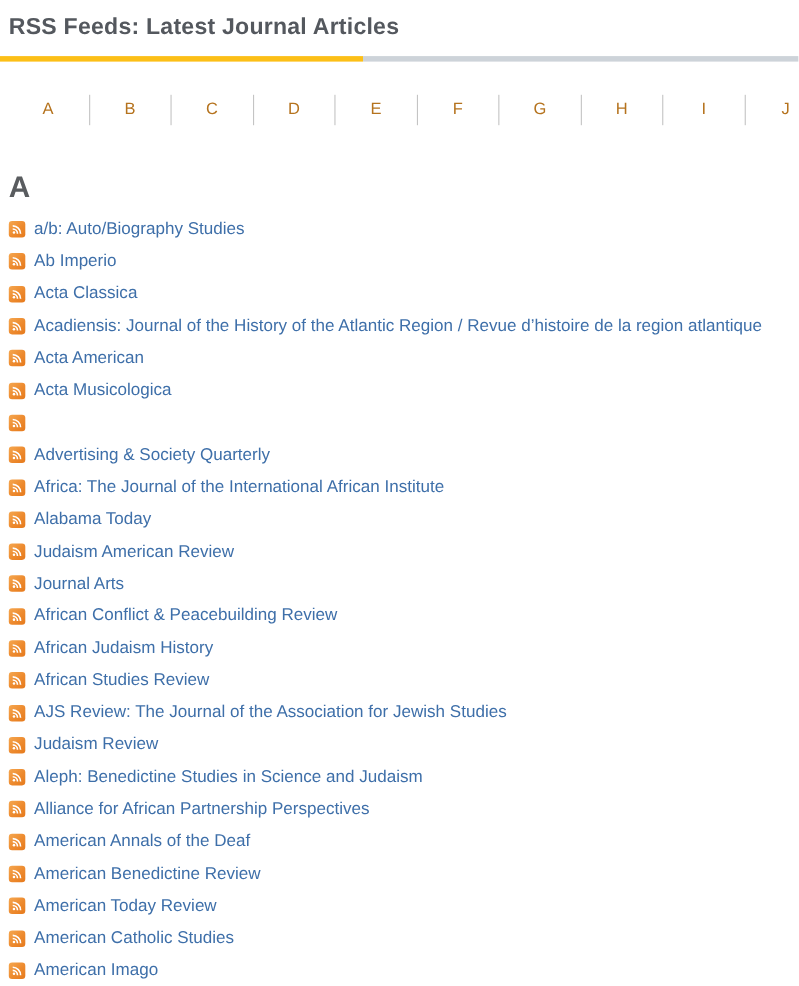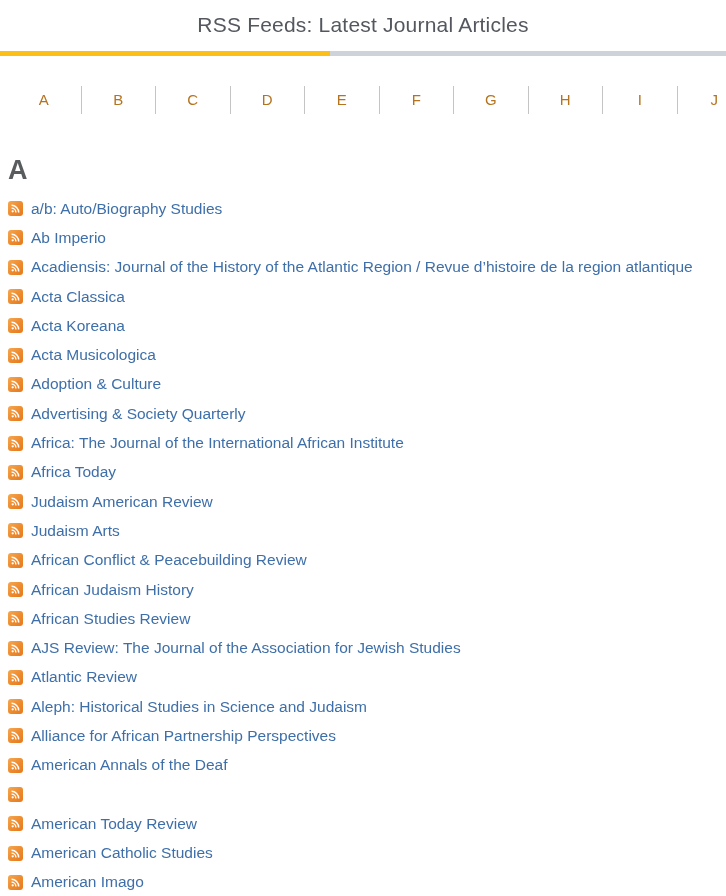--- a/index.html
+++ b/index.html
@@ -8,24 +8,23 @@
     width: 726px;
     height: 896px;
     overflow: hidden;
     font-family: "Liberation Sans", sans-serif;
     -webkit-font-smoothing: antialiased;
   }
   .page-title {
     margin: 12px 8px 0 8px;
     font-size: 21px;
     line-height: 26px;
-    font-weight: 400;
+    font-weight: 700;
     letter-spacing: 0.2px;
     color: var(--title-gray, #54585e);
-    text-align: center;
   }
   .progress-rule {
     display: flex;
     height: 5px;
     margin-top: 13px;
   }
   .progress-rule .seg-gold {
     width: 330px;
     background: var(--accent-gold, #fcbf17);
   }
@@ -154,61 +153,60 @@
       <a class="journal-link">Ab Imperio</a>
     </li>
     <li class="journal-row">
       <span class="rss-icon">
         <svg viewBox="0 0 24 24" xmlns="http://www.w3.org/2000/svg">
           <circle cx="5.9" cy="18.1" r="2.5" fill="#ffffff"></circle>
           <path d="M3.4 9.6A11.1 11.1 0 0 1 14.5 20.7h-3.2A7.9 7.9 0 0 0 3.4 12.8z" fill="#ffffff"></path>
           <path d="M3.4 3.5A17.2 17.2 0 0 1 20.6 20.7h-3.2A14 14 0 0 0 3.4 6.7z" fill="#ffffff"></path>
         </svg>
       </span>
+      <a class="journal-link">Acta Classica</a>
+    </li>
+    <li class="journal-row">
+      <span class="rss-icon">
+        <svg viewBox="0 0 24 24" xmlns="http://www.w3.org/2000/svg">
+          <circle cx="5.9" cy="18.1" r="2.5" fill="#ffffff"></circle>
+          <path d="M3.4 9.6A11.1 11.1 0 0 1 14.5 20.7h-3.2A7.9 7.9 0 0 0 3.4 12.8z" fill="#ffffff"></path>
+          <path d="M3.4 3.5A17.2 17.2 0 0 1 20.6 20.7h-3.2A14 14 0 0 0 3.4 6.7z" fill="#ffffff"></path>
+        </svg>
+      </span>
       <a class="journal-link">Acadiensis: Journal of the History of the Atlantic Region / Revue d’histoire de la region atlantique</a>
     </li>
     <li class="journal-row">
       <span class="rss-icon">
         <svg viewBox="0 0 24 24" xmlns="http://www.w3.org/2000/svg">
           <circle cx="5.9" cy="18.1" r="2.5" fill="#ffffff"></circle>
           <path d="M3.4 9.6A11.1 11.1 0 0 1 14.5 20.7h-3.2A7.9 7.9 0 0 0 3.4 12.8z" fill="#ffffff"></path>
           <path d="M3.4 3.5A17.2 17.2 0 0 1 20.6 20.7h-3.2A14 14 0 0 0 3.4 6.7z" fill="#ffffff"></path>
         </svg>
       </span>
-      <a class="journal-link">Acta Classica</a>
-    </li>
-    <li class="journal-row">
-      <span class="rss-icon">
-        <svg viewBox="0 0 24 24" xmlns="http://www.w3.org/2000/svg">
-          <circle cx="5.9" cy="18.1" r="2.5" fill="#ffffff"></circle>
-          <path d="M3.4 9.6A11.1 11.1 0 0 1 14.5 20.7h-3.2A7.9 7.9 0 0 0 3.4 12.8z" fill="#ffffff"></path>
-          <path d="M3.4 3.5A17.2 17.2 0 0 1 20.6 20.7h-3.2A14 14 0 0 0 3.4 6.7z" fill="#ffffff"></path>
-        </svg>
-      </span>
-      <a class="journal-link">Acta Koreana</a>
+      <a class="journal-link">Acta American</a>
     </li>
     <li class="journal-row">
       <span class="rss-icon">
         <svg viewBox="0 0 24 24" xmlns="http://www.w3.org/2000/svg">
           <circle cx="5.9" cy="18.1" r="2.5" fill="#ffffff"></circle>
           <path d="M3.4 9.6A11.1 11.1 0 0 1 14.5 20.7h-3.2A7.9 7.9 0 0 0 3.4 12.8z" fill="#ffffff"></path>
           <path d="M3.4 3.5A17.2 17.2 0 0 1 20.6 20.7h-3.2A14 14 0 0 0 3.4 6.7z" fill="#ffffff"></path>
         </svg>
       </span>
       <a class="journal-link">Acta Musicologica</a>
     </li>
     <li class="journal-row">
       <span class="rss-icon">
         <svg viewBox="0 0 24 24" xmlns="http://www.w3.org/2000/svg">
           <circle cx="5.9" cy="18.1" r="2.5" fill="#ffffff"></circle>
           <path d="M3.4 9.6A11.1 11.1 0 0 1 14.5 20.7h-3.2A7.9 7.9 0 0 0 3.4 12.8z" fill="#ffffff"></path>
           <path d="M3.4 3.5A17.2 17.2 0 0 1 20.6 20.7h-3.2A14 14 0 0 0 3.4 6.7z" fill="#ffffff"></path>
         </svg>
       </span>
-      <a class="journal-link">Adoption &amp; Culture</a>
     </li>
     <li class="journal-row">
       <span class="rss-icon">
         <svg viewBox="0 0 24 24" xmlns="http://www.w3.org/2000/svg">
           <circle cx="5.9" cy="18.1" r="2.5" fill="#ffffff"></circle>
           <path d="M3.4 9.6A11.1 11.1 0 0 1 14.5 20.7h-3.2A7.9 7.9 0 0 0 3.4 12.8z" fill="#ffffff"></path>
           <path d="M3.4 3.5A17.2 17.2 0 0 1 20.6 20.7h-3.2A14 14 0 0 0 3.4 6.7z" fill="#ffffff"></path>
         </svg>
       </span>
       <a class="journal-link">Advertising &amp; Society Quarterly</a>
@@ -224,41 +222,41 @@
       <a class="journal-link">Africa: The Journal of the International African Institute</a>
     </li>
     <li class="journal-row">
       <span class="rss-icon">
         <svg viewBox="0 0 24 24" xmlns="http://www.w3.org/2000/svg">
           <circle cx="5.9" cy="18.1" r="2.5" fill="#ffffff"></circle>
           <path d="M3.4 9.6A11.1 11.1 0 0 1 14.5 20.7h-3.2A7.9 7.9 0 0 0 3.4 12.8z" fill="#ffffff"></path>
           <path d="M3.4 3.5A17.2 17.2 0 0 1 20.6 20.7h-3.2A14 14 0 0 0 3.4 6.7z" fill="#ffffff"></path>
         </svg>
       </span>
-      <a class="journal-link">Africa Today</a>
+      <a class="journal-link">Alabama Today</a>
     </li>
     <li class="journal-row">
       <span class="rss-icon">
         <svg viewBox="0 0 24 24" xmlns="http://www.w3.org/2000/svg">
           <circle cx="5.9" cy="18.1" r="2.5" fill="#ffffff"></circle>
           <path d="M3.4 9.6A11.1 11.1 0 0 1 14.5 20.7h-3.2A7.9 7.9 0 0 0 3.4 12.8z" fill="#ffffff"></path>
           <path d="M3.4 3.5A17.2 17.2 0 0 1 20.6 20.7h-3.2A14 14 0 0 0 3.4 6.7z" fill="#ffffff"></path>
         </svg>
       </span>
       <a class="journal-link">Judaism American Review</a>
     </li>
     <li class="journal-row">
       <span class="rss-icon">
         <svg viewBox="0 0 24 24" xmlns="http://www.w3.org/2000/svg">
           <circle cx="5.9" cy="18.1" r="2.5" fill="#ffffff"></circle>
           <path d="M3.4 9.6A11.1 11.1 0 0 1 14.5 20.7h-3.2A7.9 7.9 0 0 0 3.4 12.8z" fill="#ffffff"></path>
           <path d="M3.4 3.5A17.2 17.2 0 0 1 20.6 20.7h-3.2A14 14 0 0 0 3.4 6.7z" fill="#ffffff"></path>
         </svg>
       </span>
-      <a class="journal-link">Judaism Arts</a>
+      <a class="journal-link">Journal Arts</a>
     </li>
     <li class="journal-row">
       <span class="rss-icon">
         <svg viewBox="0 0 24 24" xmlns="http://www.w3.org/2000/svg">
           <circle cx="5.9" cy="18.1" r="2.5" fill="#ffffff"></circle>
           <path d="M3.4 9.6A11.1 11.1 0 0 1 14.5 20.7h-3.2A7.9 7.9 0 0 0 3.4 12.8z" fill="#ffffff"></path>
           <path d="M3.4 3.5A17.2 17.2 0 0 1 20.6 20.7h-3.2A14 14 0 0 0 3.4 6.7z" fill="#ffffff"></path>
         </svg>
       </span>
       <a class="journal-link">African Conflict &amp; Peacebuilding Review</a>
@@ -294,31 +292,31 @@
       <a class="journal-link">AJS Review: The Journal of the Association for Jewish Studies</a>
     </li>
     <li class="journal-row">
       <span class="rss-icon">
         <svg viewBox="0 0 24 24" xmlns="http://www.w3.org/2000/svg">
           <circle cx="5.9" cy="18.1" r="2.5" fill="#ffffff"></circle>
           <path d="M3.4 9.6A11.1 11.1 0 0 1 14.5 20.7h-3.2A7.9 7.9 0 0 0 3.4 12.8z" fill="#ffffff"></path>
           <path d="M3.4 3.5A17.2 17.2 0 0 1 20.6 20.7h-3.2A14 14 0 0 0 3.4 6.7z" fill="#ffffff"></path>
         </svg>
       </span>
-      <a class="journal-link">Atlantic Review</a>
-    </li>
-    <li class="journal-row">
-      <span class="rss-icon">
-        <svg viewBox="0 0 24 24" xmlns="http://www.w3.org/2000/svg">
-          <circle cx="5.9" cy="18.1" r="2.5" fill="#ffffff"></circle>
-          <path d="M3.4 9.6A11.1 11.1 0 0 1 14.5 20.7h-3.2A7.9 7.9 0 0 0 3.4 12.8z" fill="#ffffff"></path>
-          <path d="M3.4 3.5A17.2 17.2 0 0 1 20.6 20.7h-3.2A14 14 0 0 0 3.4 6.7z" fill="#ffffff"></path>
-        </svg>
-      </span>
-      <a class="journal-link">Aleph: Historical Studies in Science and Judaism</a>
+      <a class="journal-link">Judaism Review</a>
+    </li>
+    <li class="journal-row">
+      <span class="rss-icon">
+        <svg viewBox="0 0 24 24" xmlns="http://www.w3.org/2000/svg">
+          <circle cx="5.9" cy="18.1" r="2.5" fill="#ffffff"></circle>
+          <path d="M3.4 9.6A11.1 11.1 0 0 1 14.5 20.7h-3.2A7.9 7.9 0 0 0 3.4 12.8z" fill="#ffffff"></path>
+          <path d="M3.4 3.5A17.2 17.2 0 0 1 20.6 20.7h-3.2A14 14 0 0 0 3.4 6.7z" fill="#ffffff"></path>
+        </svg>
+      </span>
+      <a class="journal-link">Aleph: Benedictine Studies in Science and Judaism</a>
     </li>
     <li class="journal-row">
       <span class="rss-icon">
         <svg viewBox="0 0 24 24" xmlns="http://www.w3.org/2000/svg">
           <circle cx="5.9" cy="18.1" r="2.5" fill="#ffffff"></circle>
           <path d="M3.4 9.6A11.1 11.1 0 0 1 14.5 20.7h-3.2A7.9 7.9 0 0 0 3.4 12.8z" fill="#ffffff"></path>
           <path d="M3.4 3.5A17.2 17.2 0 0 1 20.6 20.7h-3.2A14 14 0 0 0 3.4 6.7z" fill="#ffffff"></path>
         </svg>
       </span>
       <a class="journal-link">Alliance for African Partnership Perspectives</a>
@@ -334,20 +332,21 @@
       <a class="journal-link">American Annals of the Deaf</a>
     </li>
     <li class="journal-row">
       <span class="rss-icon">
         <svg viewBox="0 0 24 24" xmlns="http://www.w3.org/2000/svg">
           <circle cx="5.9" cy="18.1" r="2.5" fill="#ffffff"></circle>
           <path d="M3.4 9.6A11.1 11.1 0 0 1 14.5 20.7h-3.2A7.9 7.9 0 0 0 3.4 12.8z" fill="#ffffff"></path>
           <path d="M3.4 3.5A17.2 17.2 0 0 1 20.6 20.7h-3.2A14 14 0 0 0 3.4 6.7z" fill="#ffffff"></path>
         </svg>
       </span>
+      <a class="journal-link">American Benedictine Review</a>
     </li>
     <li class="journal-row">
       <span class="rss-icon">
         <svg viewBox="0 0 24 24" xmlns="http://www.w3.org/2000/svg">
           <circle cx="5.9" cy="18.1" r="2.5" fill="#ffffff"></circle>
           <path d="M3.4 9.6A11.1 11.1 0 0 1 14.5 20.7h-3.2A7.9 7.9 0 0 0 3.4 12.8z" fill="#ffffff"></path>
           <path d="M3.4 3.5A17.2 17.2 0 0 1 20.6 20.7h-3.2A14 14 0 0 0 3.4 6.7z" fill="#ffffff"></path>
         </svg>
       </span>
       <a class="journal-link">American Today Review</a>

